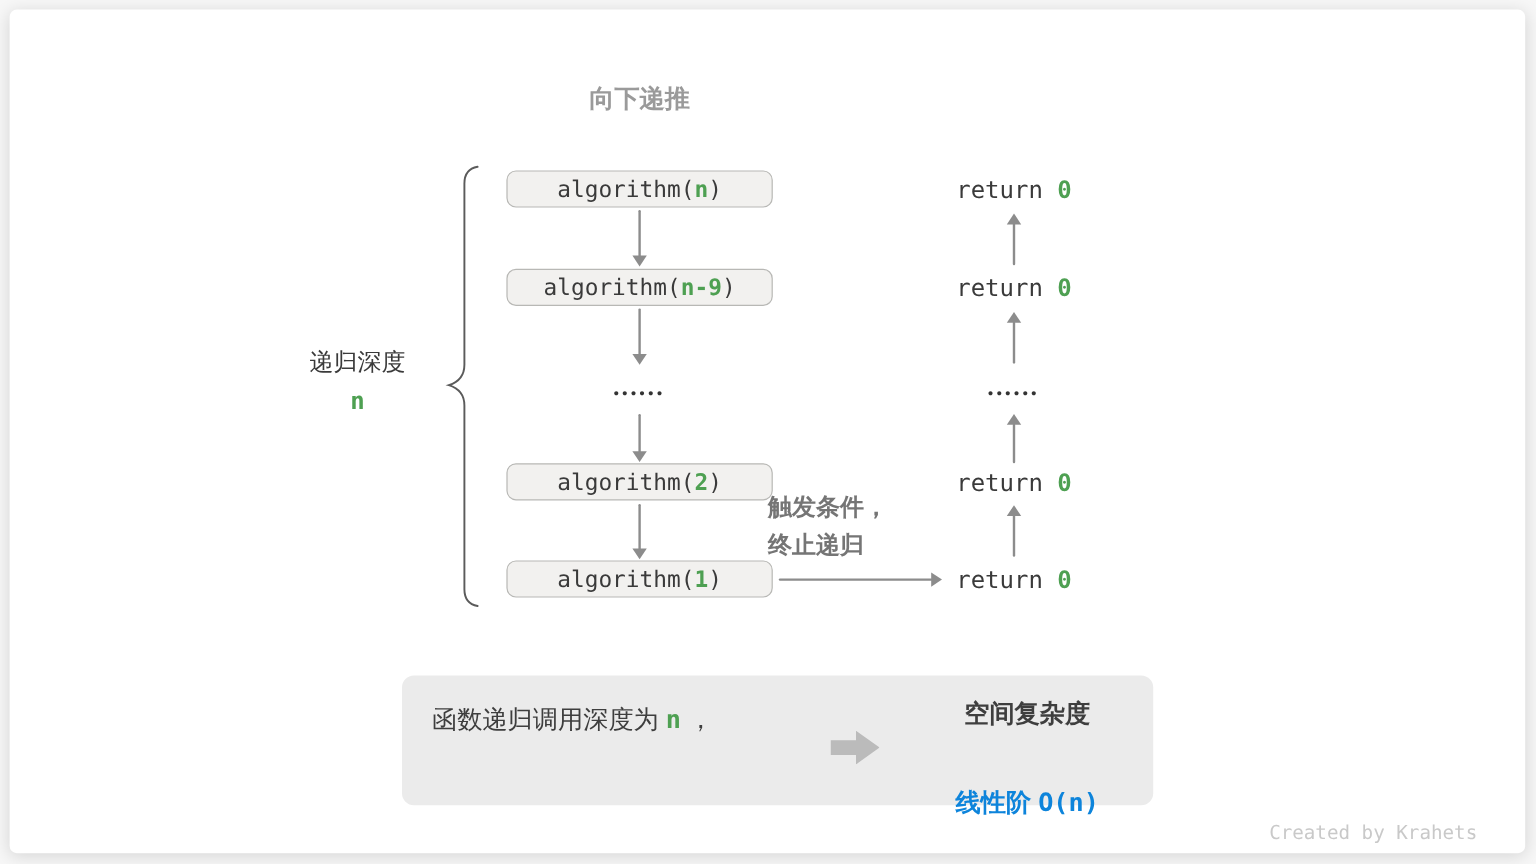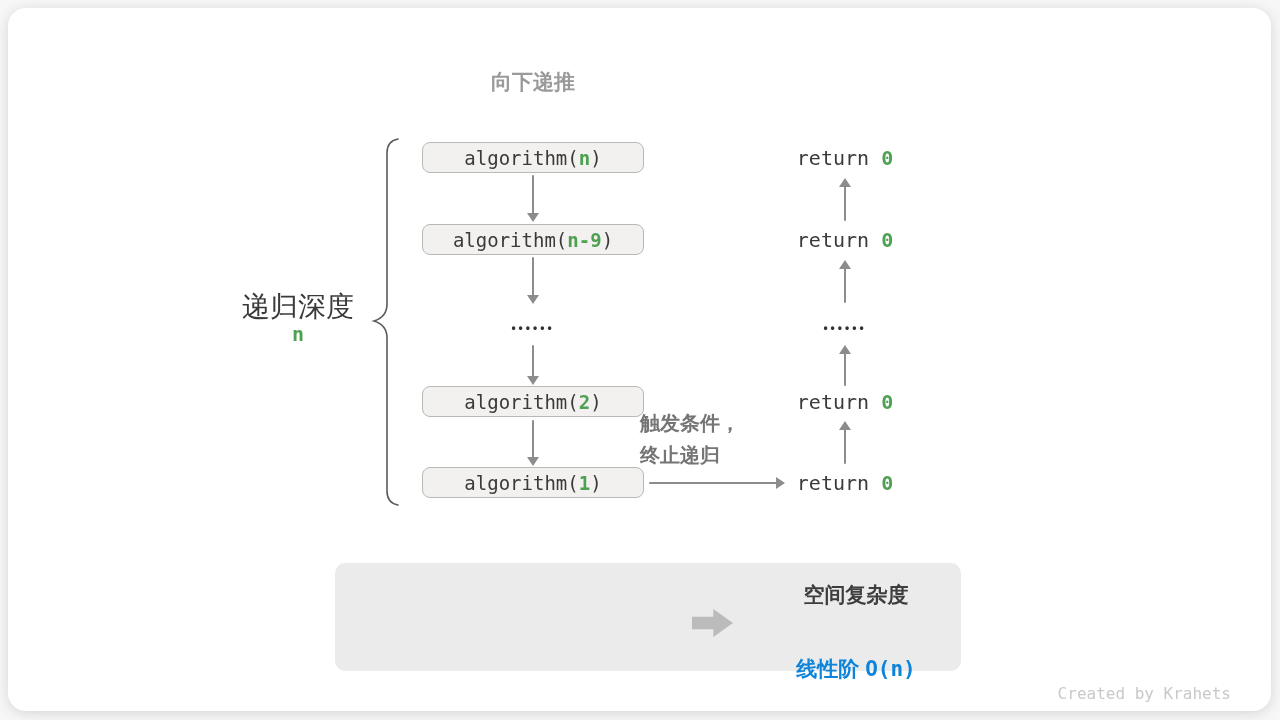--- a/index.html
+++ b/index.html
@@ -4,21 +4,21 @@
 <style>
   html,body{margin:0;padding:0;}
   body{
     width:1280px;height:720px;position:relative;overflow:hidden;
     background:#f7f7f7;
     font-family:"Liberation Sans","DejaVu Sans",sans-serif;
     color:#3a3a3a;
   }
   .card{
     position:absolute;left:8px;top:8px;width:1263px;height:703px;
-    background:#ffffff;border-radius:18px;
+    background:#ffffff;border-radius:6px;
     box-shadow:0 2px 14px rgba(0,0,0,0.14);
   }
   .abs{position:absolute;}
   .pre{white-space:pre;}
   .mono{font-family:"DejaVu Sans Mono","Liberation Mono",monospace;}
   .green{color:#4EA052;font-weight:bold;}
   .blue{color:#0D84DB;font-weight:bold;}
 
   .col-header{
     width:210px;text-align:center;
@@ -51,21 +51,21 @@
   .arrow-up .head{top:0;border-bottom:9px solid #8c8c8c;}
   .arrow-h{height:12px;}
   .arrow-h .shaft{position:absolute;top:50%;margin-top:-1.25px;height:2.5px;left:0;right:8px;background:#8c8c8c;border-radius:1px;}
   .arrow-h .head{position:absolute;right:0;top:50%;margin-top:-6px;width:0;height:0;
     border-top:6px solid transparent;border-bottom:6px solid transparent;border-left:9px solid #8c8c8c;}
 
   .trigger-label{
     left:632px;width:120px;font-size:20px;font-weight:bold;color:#757575;line-height:24px;
   }
 
-  .depth-label{left:222px;width:136px;text-align:center;font-size:28px;color:#3a3a3a;}
+  .depth-label{left:222px;width:136px;text-align:center;font-size:20px;color:#3a3a3a;}
   .depth-value{left:222px;width:136px;text-align:center;font-size:20px;}
 
   .summary-box{
     left:327px;top:555px;width:626px;height:108px;
     background:#ebebeb;border-radius:10px;
   }
   .summary-line{left:352px;font-size:21px;color:#3e3e3e;}
   .block-arrow{
     left:684px;top:601px;width:41px;height:28px;background:#bbbbbb;
     -webkit-clip-path:polygon(0 28%,52% 28%,52% 0,100% 50%,52% 100%,52% 72%,0 72%);
@@ -164,20 +164,23 @@
   <div class="abs arrow-v arrow-up" style="left:831px;top:337px;height:41px;">
       <div class="shaft"></div>
       <div class="head"></div>
     </div>
   <div class="abs arrow-v arrow-up" style="left:831px;top:413px;height:43px;">
       <div class="shaft"></div>
       <div class="head"></div>
     </div>
 
   <div class="abs summary-box">
+    <div class="abs summary-line" style="left:25px;top:23px;">
+      <span class="pre">函数递归调用深度为 </span><span class="green mono">n</span><span class="pre"> ，</span>
+    </div>
     <div class="abs block-arrow" style="left:357px;top:46px;"></div>
     <div class="abs result-title" style="left:421px;top:18px;">空间复杂度</div>
     <div class="abs result-value" style="left:421px;top:52px;">
       <span class="blue pre">线性阶 </span><span class="blue mono">O(n)</span>
     </div>
   </div>
 
   <div class="abs credit mono">Created by Krahets</div>
 
 </div>

